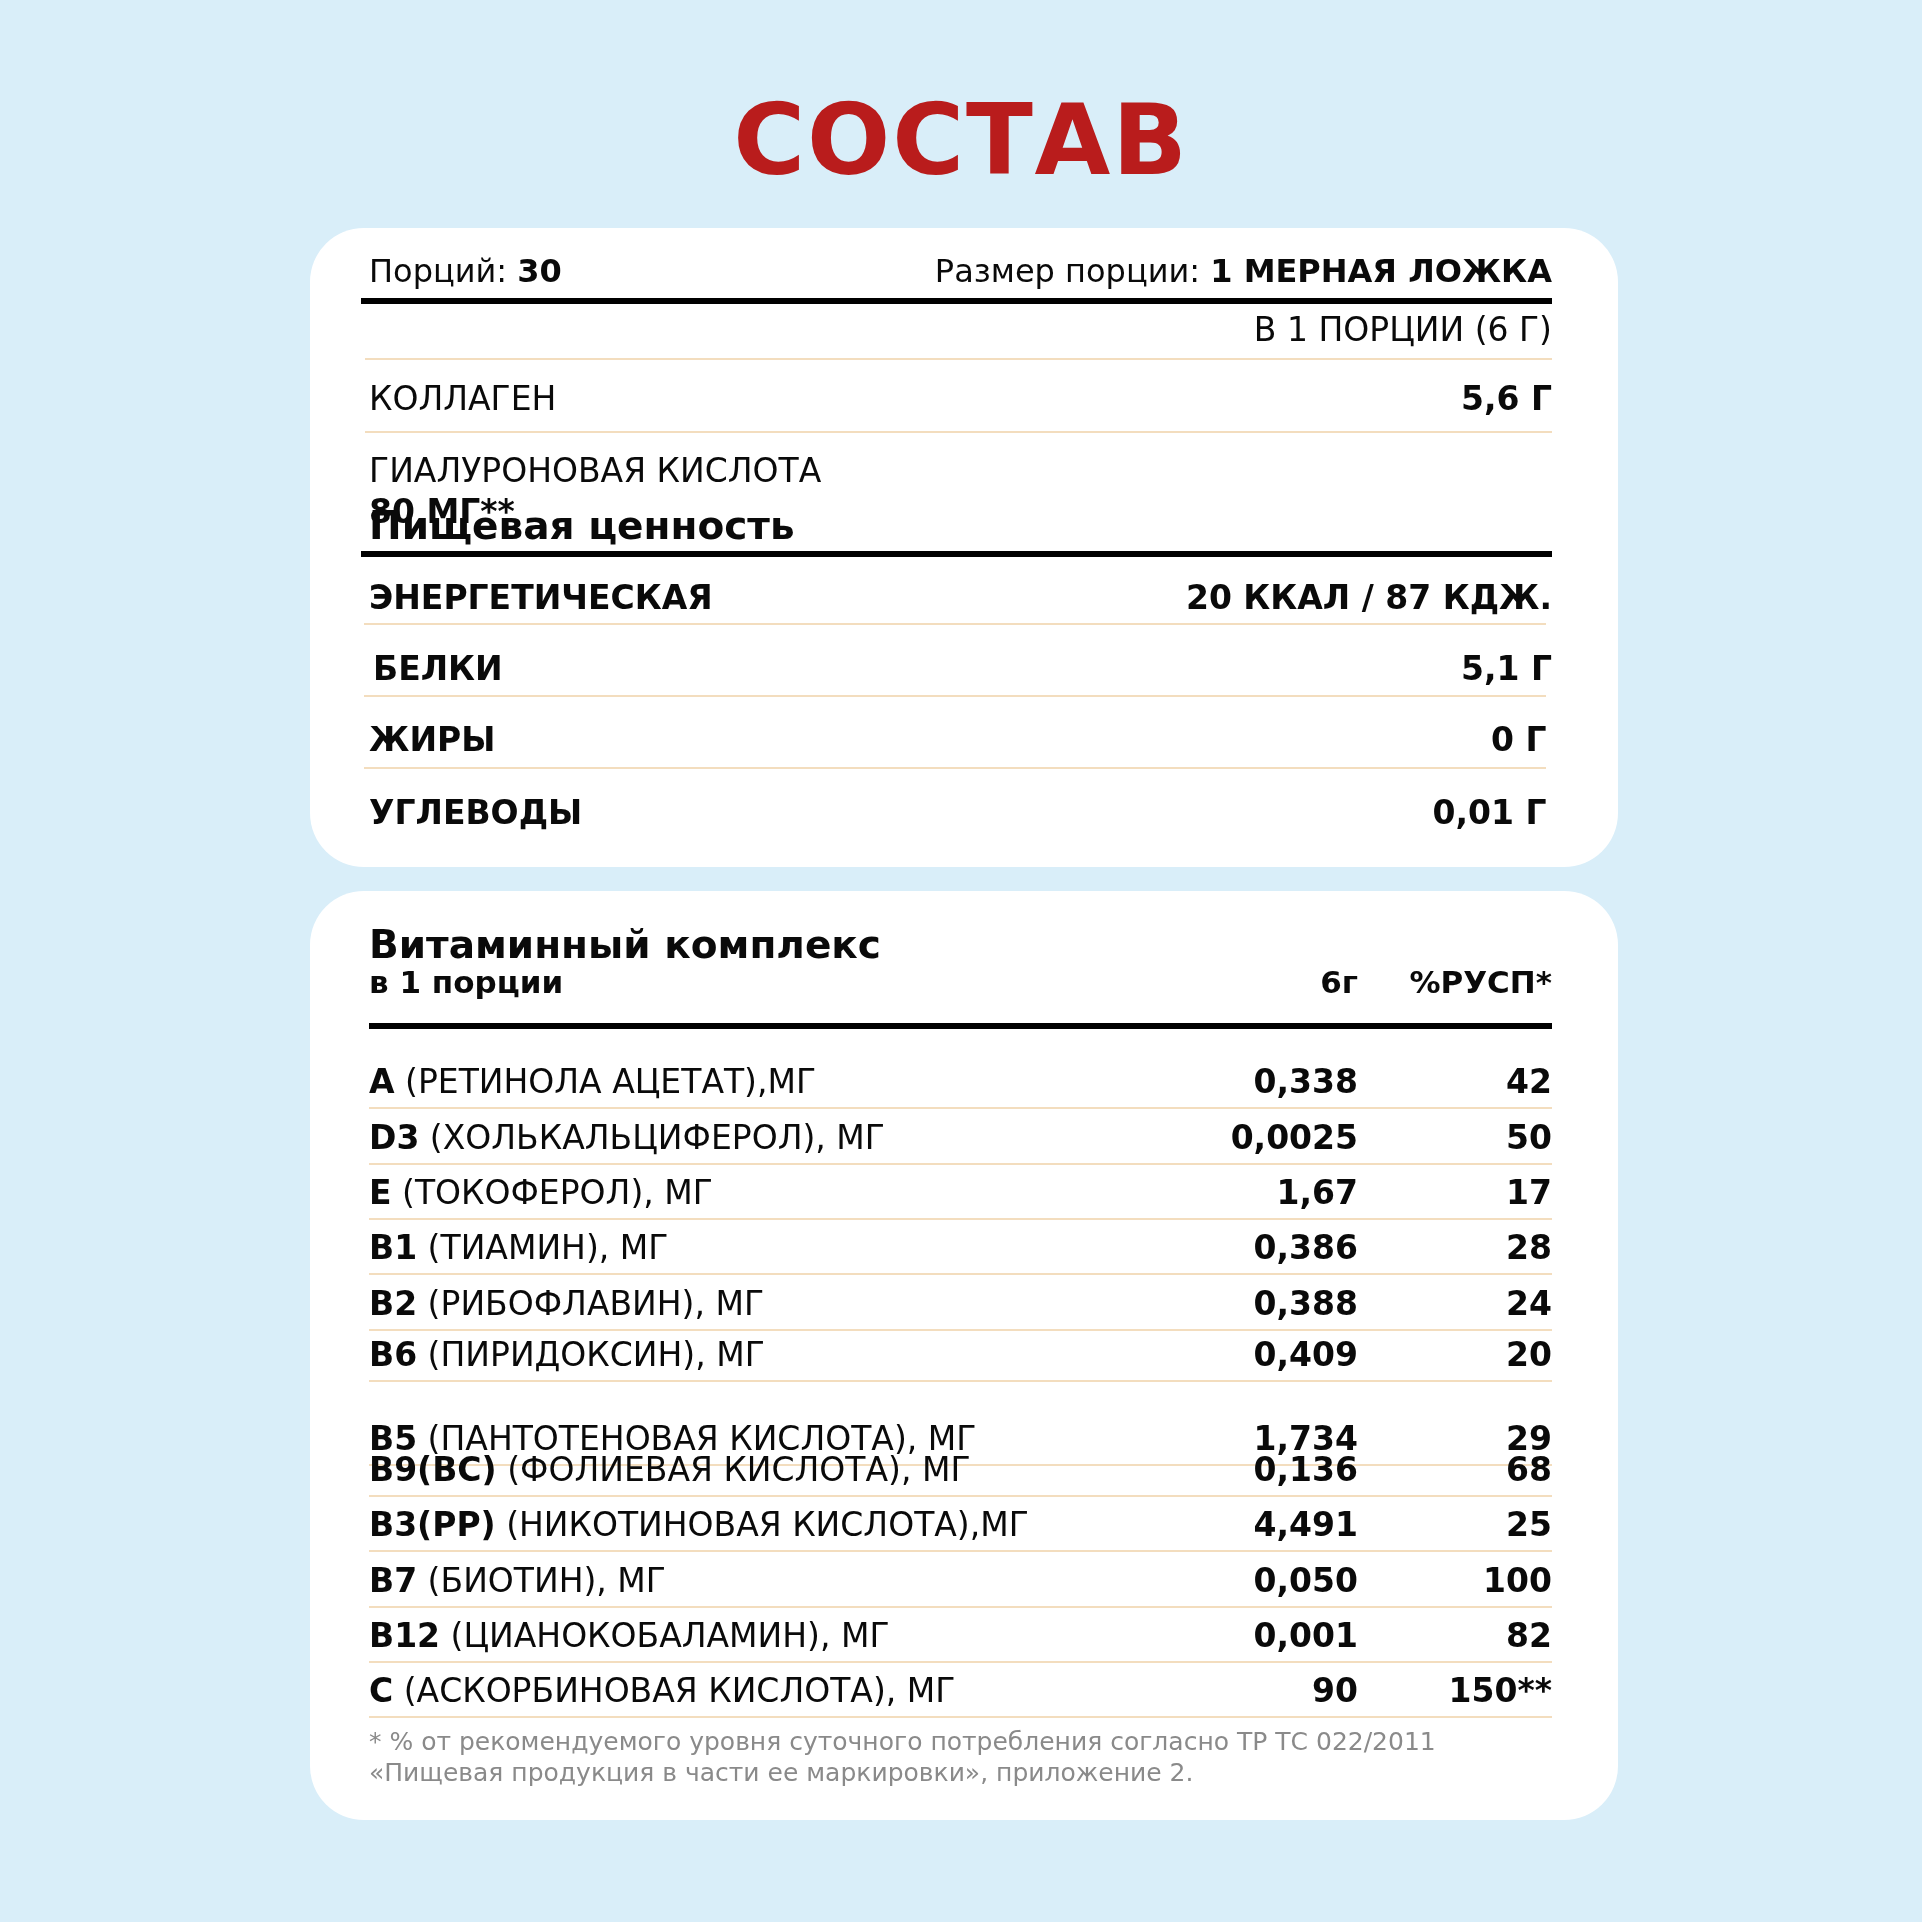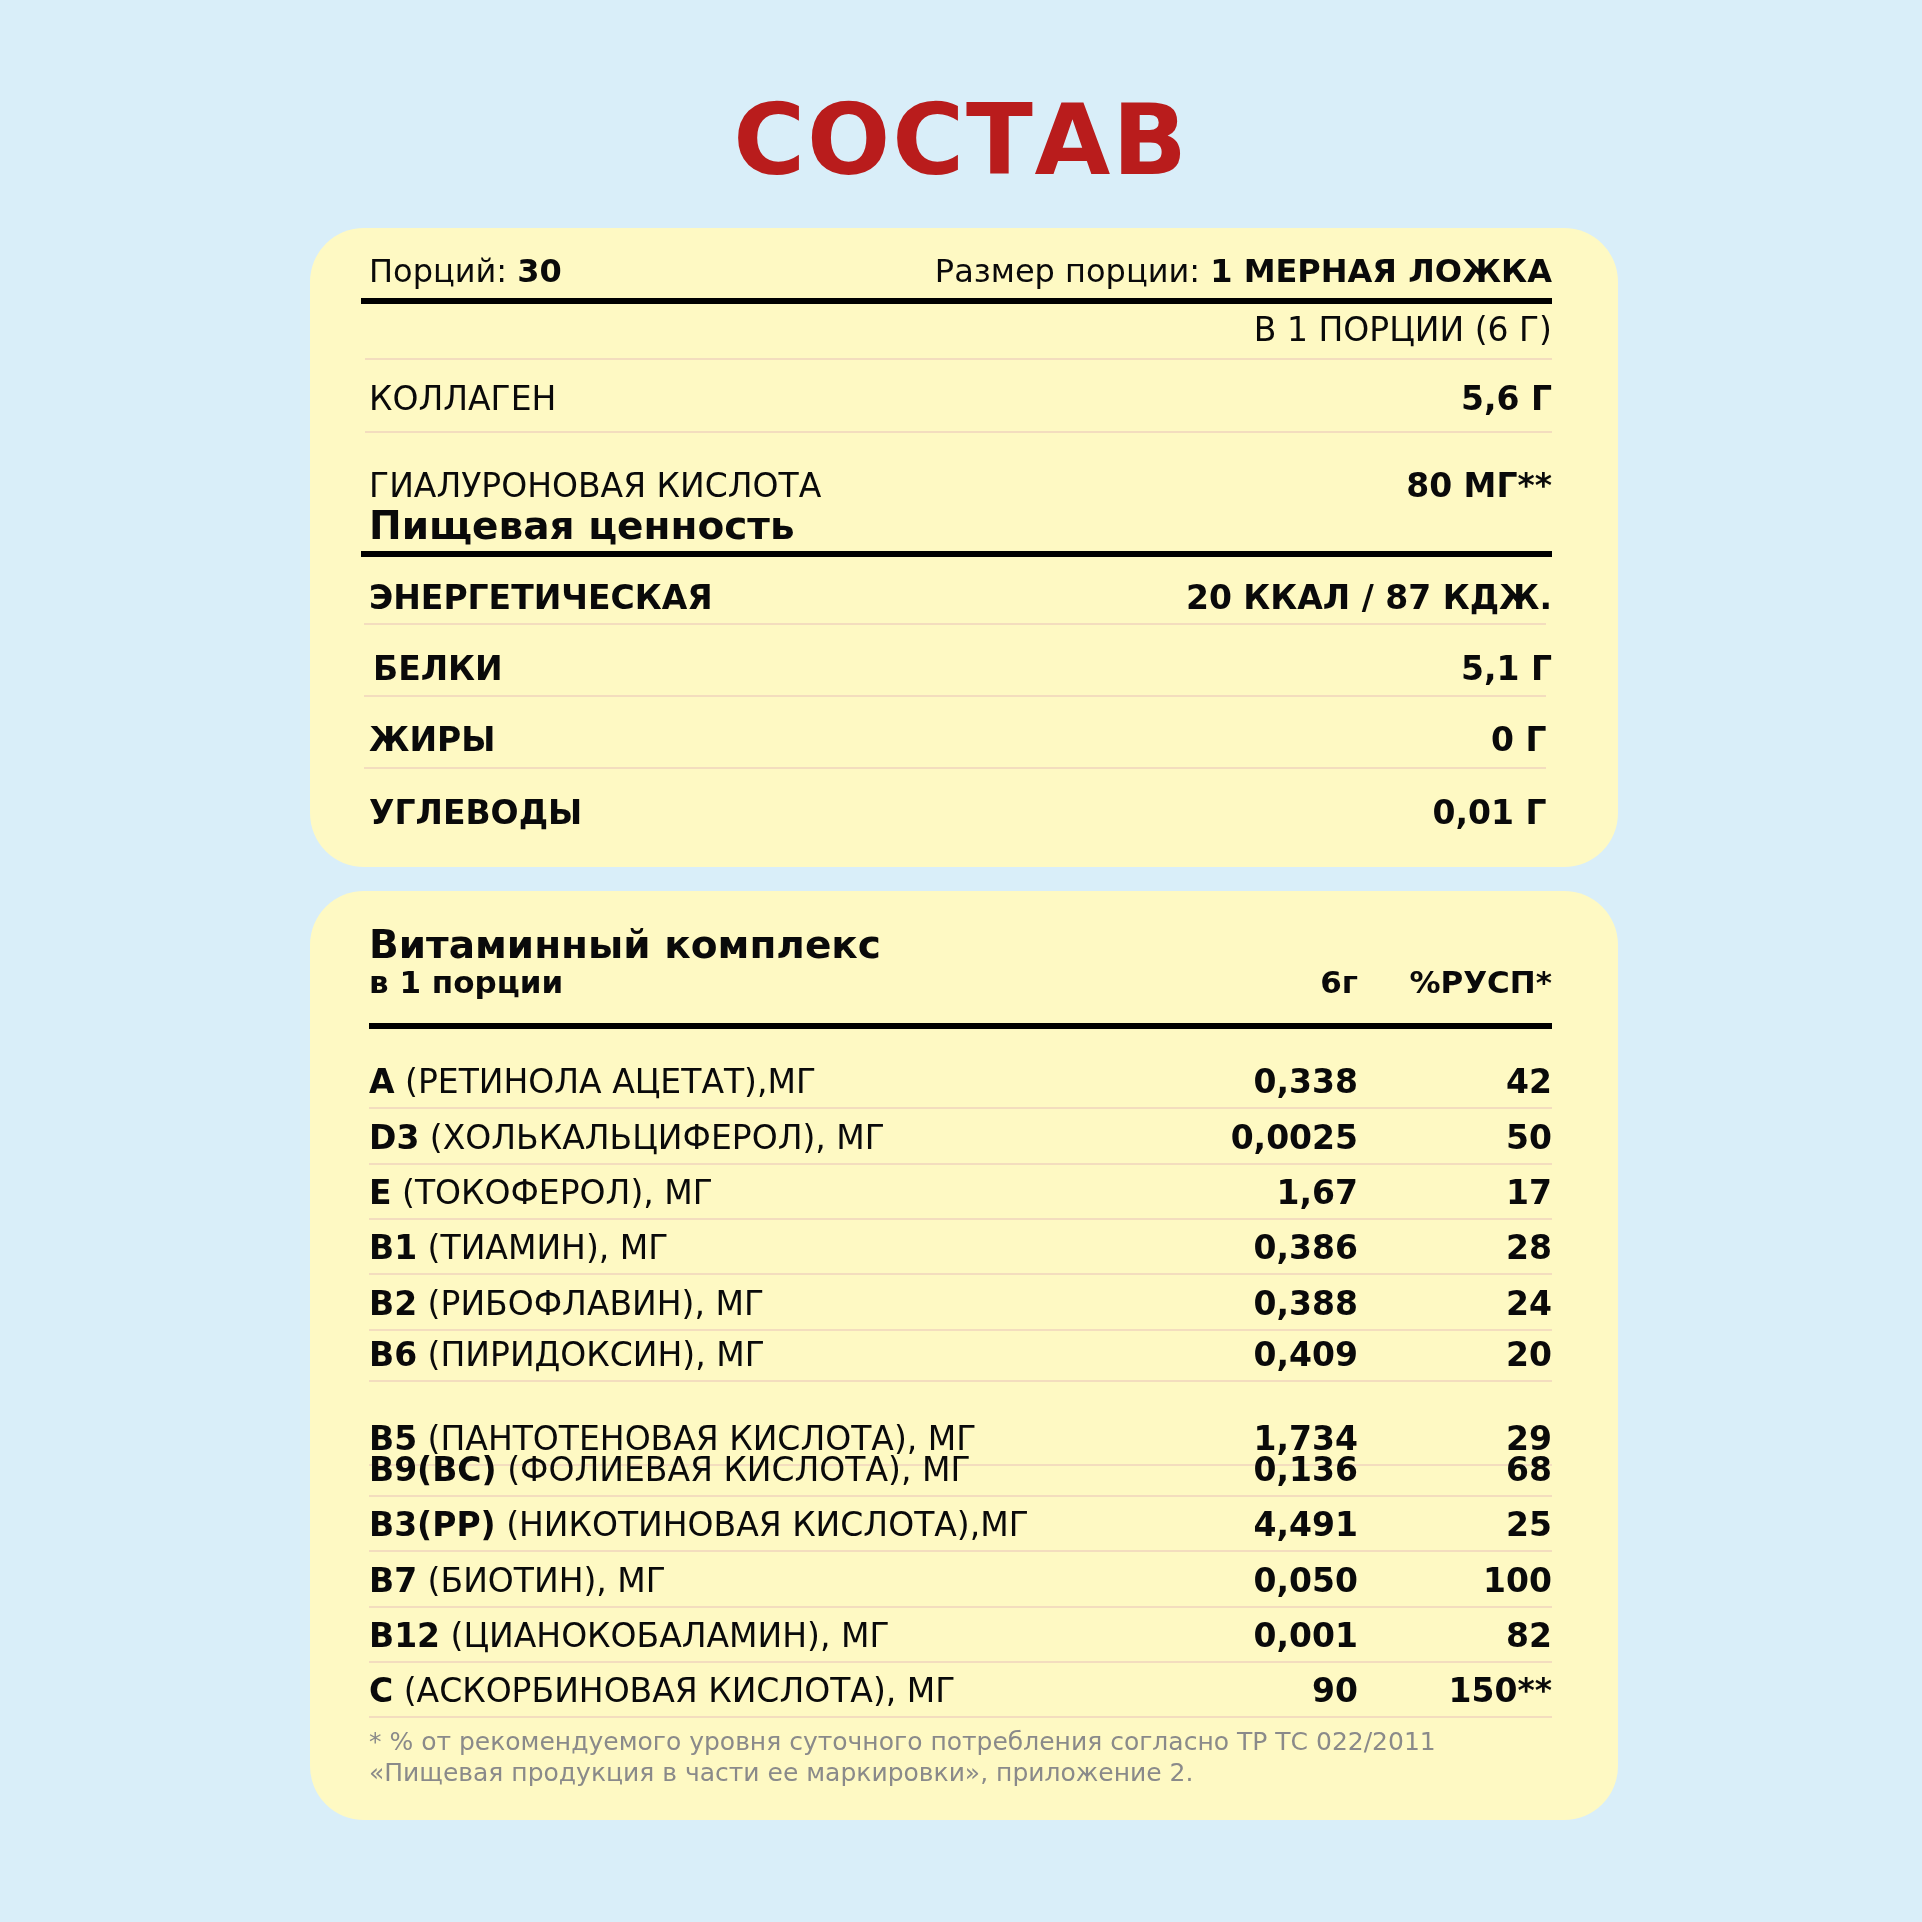--- a/index.html
+++ b/index.html
@@ -19,21 +19,21 @@
       font-weight: 700;
       font-size: 98px;
       letter-spacing: 1.8px;
       line-height: 111px;
       color: #b91c1c;
     }
 
     .card {
       position: absolute;
       left: 310px; width: 1308px;
-      background: #fef9c3;
+      background: #ffffff;
       border-radius: 54px;
     }
     .card1 { top: 228px; height: 639px; }
     .card2 { top: 891px; height: 929px; }
 
     .row {
       position: absolute; left: 59px; right: 66px;
       display: flex; justify-content: space-between; align-items: baseline;
       font-size: 33px; line-height: 41px;
       white-space: nowrap;
@@ -93,21 +93,21 @@
       <span class="r">В 1 ПОРЦИИ (6 Г)</span>
     </div>
     <div class="thin" style="top:130px;"></div>
 
     <div class="row" style="top:150px;">
       <span class="l">КОЛЛАГЕН</span>
       <span class="r bold">5,6 Г</span>
     </div>
     <div class="thin" style="top:203px;"></div>
 
-    <div class="row" style="top:237px;">
+    <div class="row" style="top:222px;flex-direction:column;">
       <span class="l">ГИАЛУРОНОВАЯ КИСЛОТА</span>
       <span class="r bold">80 МГ**</span>
     </div>
 
     <div class="section-title" style="top:275px;">Пищевая ценность</div>
     <div class="thick" style="top:323px;"></div>
 
     <div class="row bold" style="top:349px;">
       <span class="l">ЭНЕРГЕТИЧЕСКАЯ</span>
       <span class="r">20 ККАЛ / 87 КДЖ.</span>

